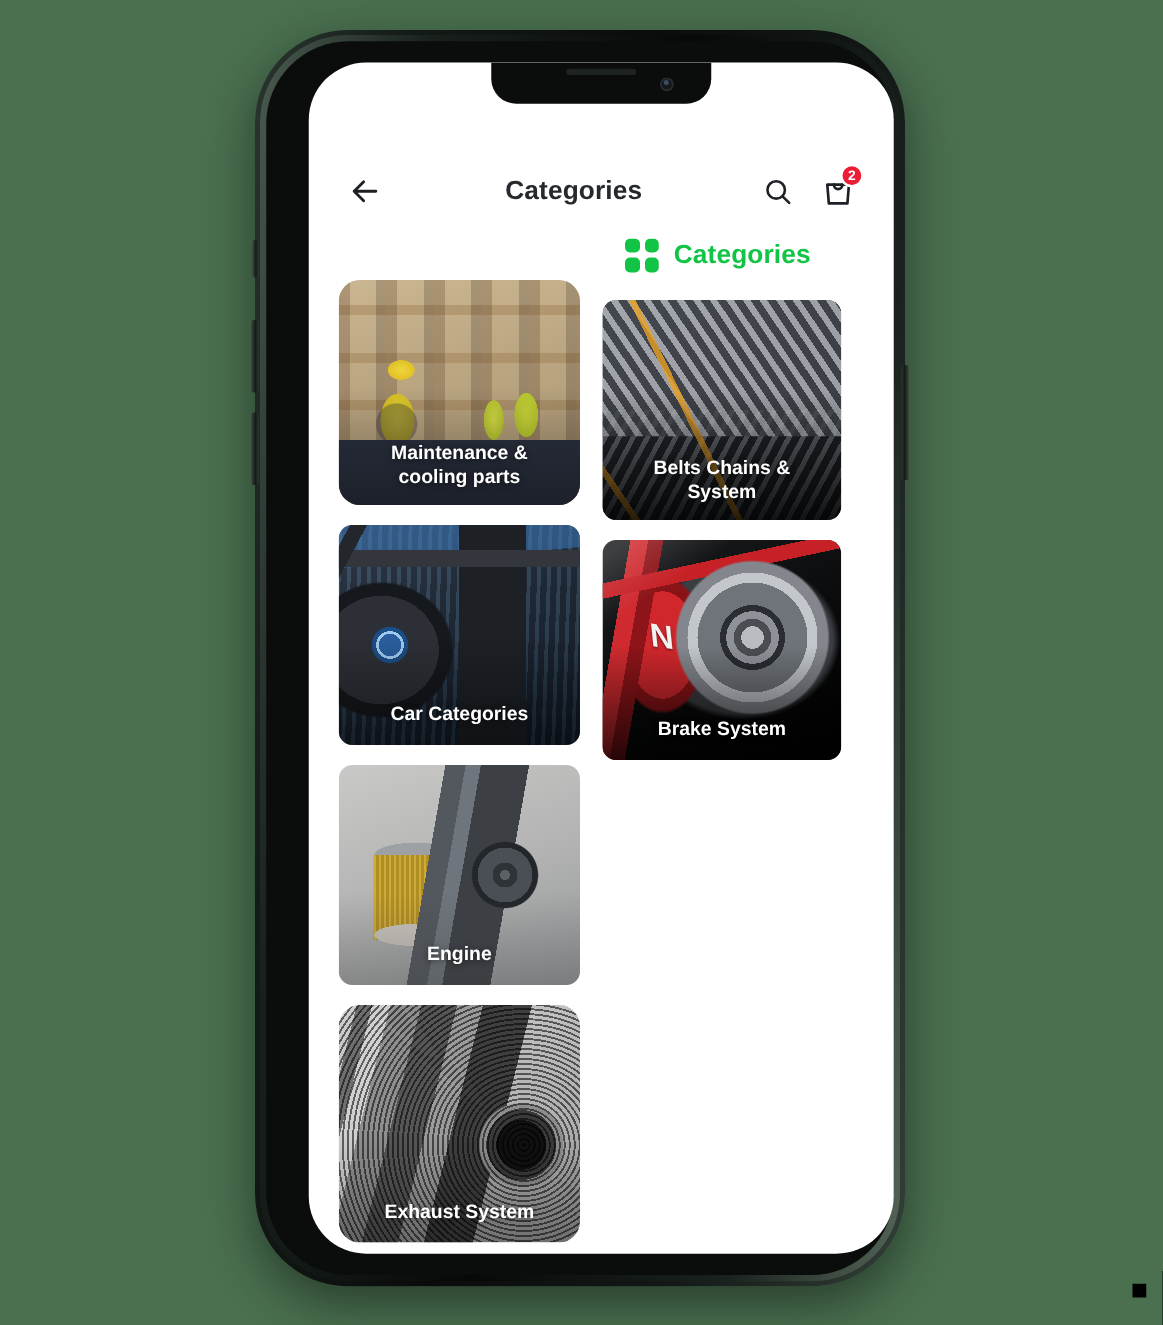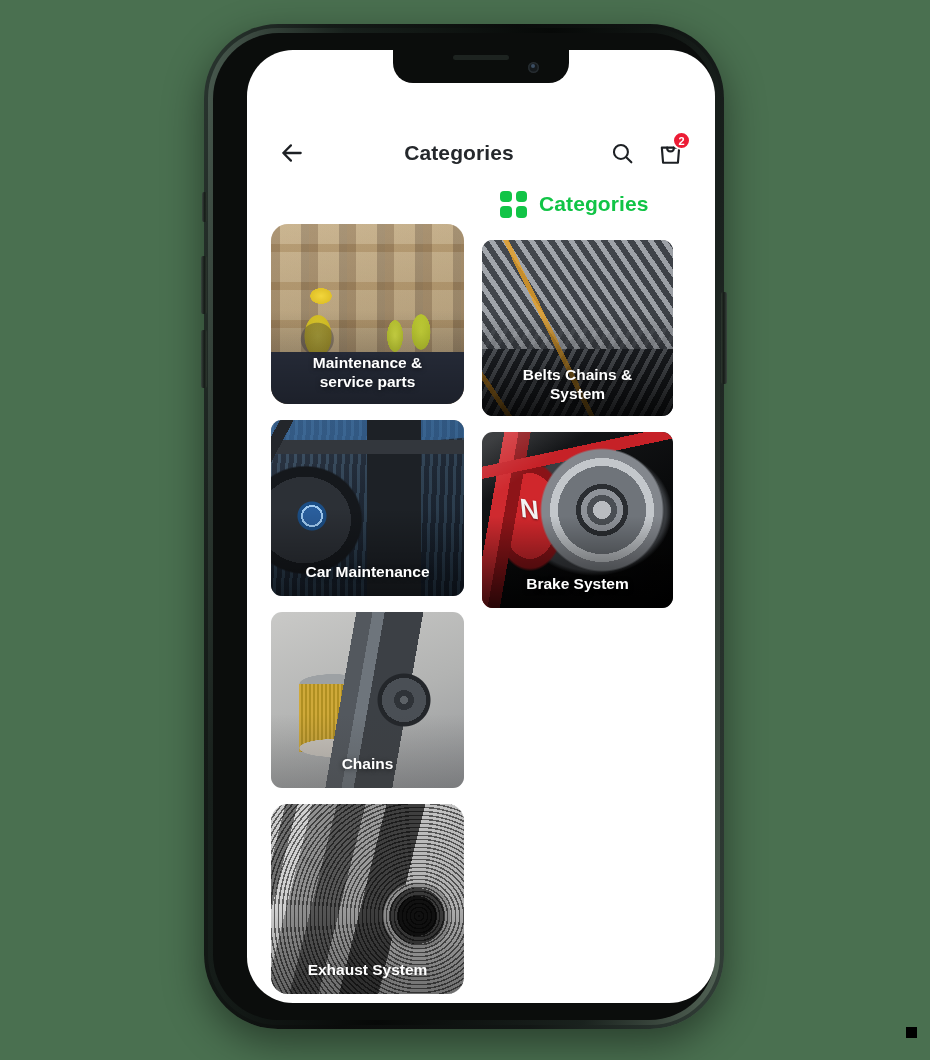--- a/index.html
+++ b/index.html
@@ -444,32 +444,32 @@
     </div>
 
     <div class="content">
 
       <div class="col col-left">
 
         <div class="card h-tall">
           <div class="art art-warehouse"></div>
           <div class="label two-line">
             <div>Maintenance &amp;</div>
-            <div>service parts</div>
+            <div>cooling parts</div>
           </div>
         </div>
 
         <div class="card h-mid">
           <div class="art art-cockpit"></div>
-          <div class="label">Car Maintenance</div>
+          <div class="label">Car Categories</div>
         </div>
 
         <div class="card h-mid">
           <div class="art art-filters"></div>
-          <div class="label">Chains</div>
+          <div class="label">Engine</div>
         </div>
 
         <div class="card h-lg">
           <div class="art art-exhaust"></div>
           <div class="label">Exhaust System</div>
         </div>
       </div>
 
       <div class="col col-right">
 

